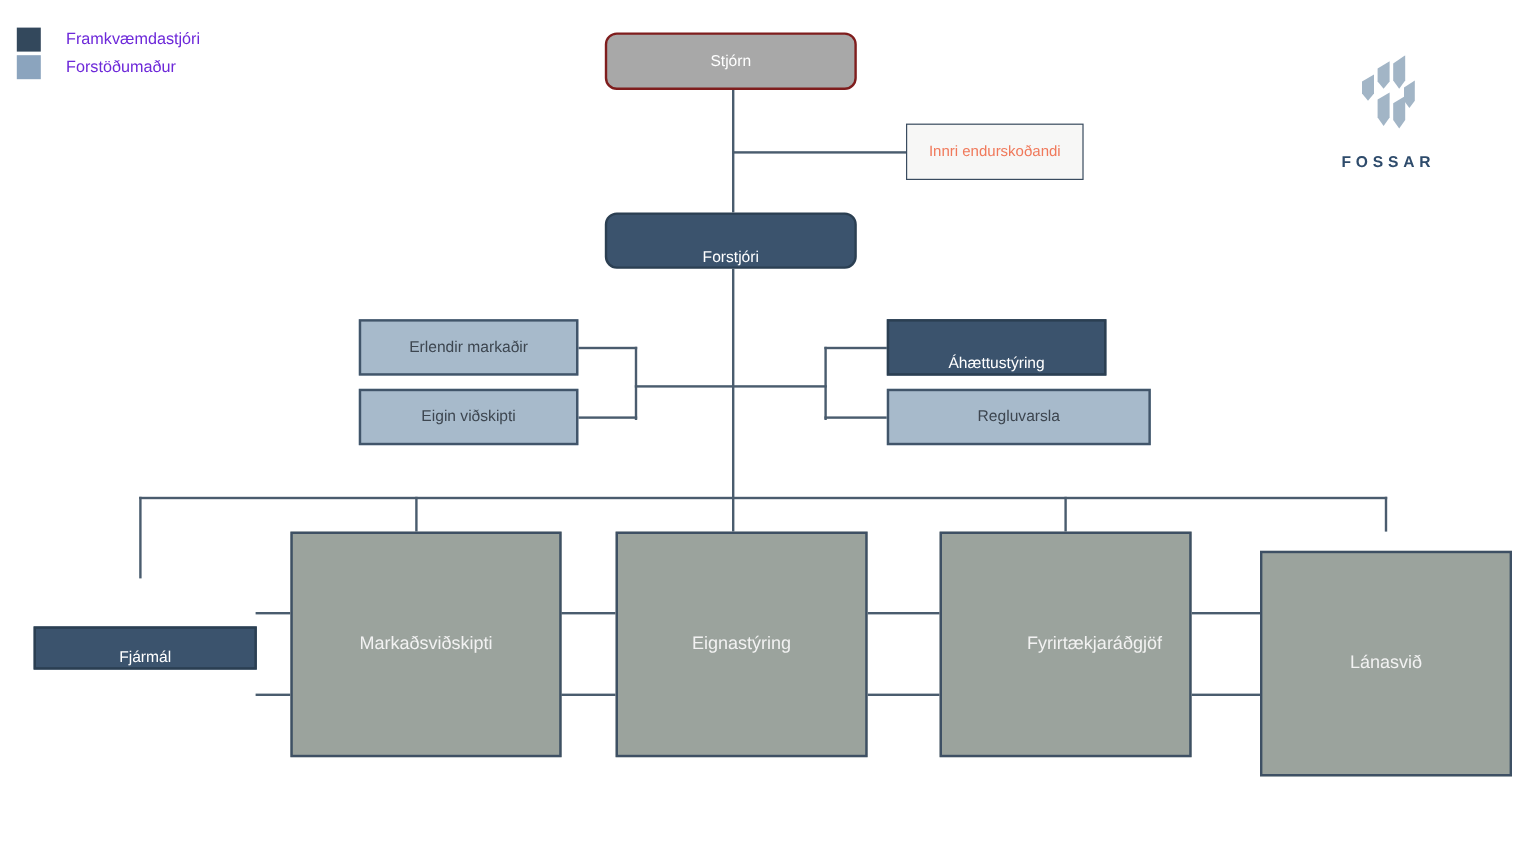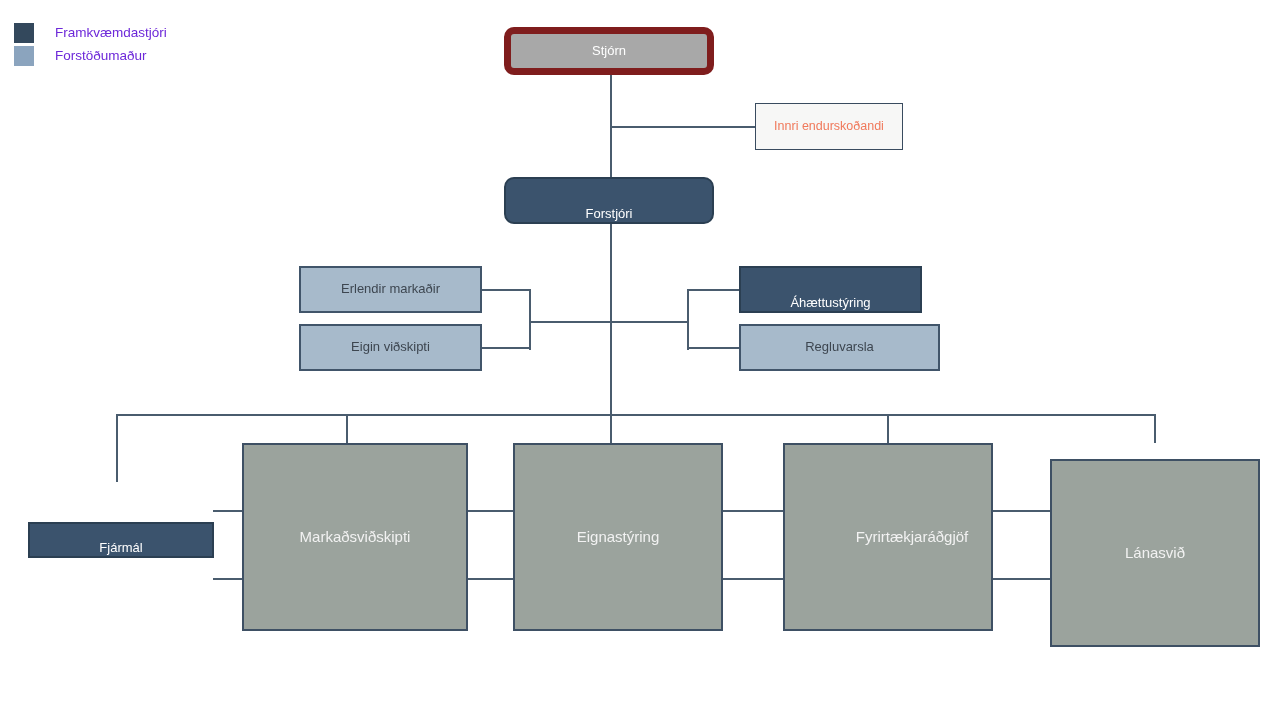--- a/index.html
+++ b/index.html
@@ -11,21 +11,21 @@
   .cline { position:absolute; background:#4A5C6E; }
   .cline.h { height:2px; }
   .cline.v { width:2px; }
   
   .node {
     position:absolute; display:flex; align-items:center; justify-content:center;
     text-align:center; box-sizing:border-box; line-height:1.15;
   }
   .node span { display:block; padding:0 6px; }
   .node.round { border-radius:10px; }
-  .node.board { background:#A8A8A8; border:7px solid #7f1d1d; color:#ffffff; font-size:13px; }
+  .node.board { background:#A8A8A8; border:2px solid #7f1d1d; color:#ffffff; font-size:13px; }
   .node.navy  { background:#3B536D; border:2px solid #2B3F52; color:#ffffff; font-size:13px;align-items:flex-end; }
   .node.lite  { background:#A7BACB; border:2px solid #41556A; color:#3D4650; font-size:13px;text-align:right; }
   .node.div   { background:#9BA39D; border:2px solid #3E5064; color:#F2F2F2; font-size:15px; }
   .node.audit { background:#F7F7F6; border:1px solid #394B5F; color:#F0795B; font-size:12.5px; }
   
   .legend { position:absolute; left:14px; top:21px; }
   .legend-row { display:flex; align-items:center; height:23px; }
   .legend-swatch { width:20px; height:20px; margin-right:21px; }
   .legend-swatch.exec { background:#33485C; }
   .legend-swatch.dir  { background:#8BA4BE; }
@@ -47,20 +47,33 @@
     <div class="legend-row">
       <div class="legend-swatch exec"></div>
       <div class="legend-label">Framkvæmdastjóri</div>
     </div>
     <div class="legend-row">
       <div class="legend-swatch dir"></div>
       <div class="legend-label">Forstöðumaður</div>
     </div>
   </div>
 
+  <div class="logo">
+    <svg width="50" height="64" viewBox="0 0 50 64">
+      <g fill="#A2B5C6">
+        <path d="M29,7  L39,0  L39,21 L34,28 L29,21 Z"></path>
+        <path d="M16,11 L26,5  L26,22 L21,28 L16,22 Z"></path>
+        <path d="M3,22  L13,16 L13,32 L8,38  L3,32  Z"></path>
+        <path d="M38,27 L47,21 L47,38 L42.5,44 L38,38 Z"></path>
+        <path d="M16,37 L26,31 L26,52 L21,59 L16,52 Z"></path>
+        <path d="M29,40 L39,34 L39,54 L34,61 L29,54 Z"></path>
+      </g>
+    </svg>
+    <div class="brand">FOSSAR</div>
+  </div>
 
   <div class="cline v" style="left:610px; top:75px;  height:102px;"></div>
 
   <div class="cline h" style="left:610px; top:126px; width:146px;"></div>
 
   <div class="cline v" style="left:610px; top:224px; height:219px;"></div>
 
   <div class="cline h" style="left:529px; top:321px; width:160px;"></div>
 
   <div class="cline v" style="left:529px; top:289px; height:61px;"></div>
@@ -104,21 +117,21 @@
   <div class="node lite" style="left:299px; top:266px; width:183px; height:47px;">
     <span>Erlendir markaðir</span>
   </div>
   <div class="node lite" style="left:299px; top:324px; width:183px; height:47px;">
     <span>Eigin viðskipti</span>
   </div>
 
   <div class="node navy" style="left:739px; top:266px; width:183px; height:47px;">
     <span>Áhættustýring</span>
   </div>
-  <div class="node lite" style="left:739px; top:324px; width:201px; height:47px;">
+  <div class="node lite" style="left:739px; top:324px; width:220px; height:47px;">
     <span>Regluvarsla</span>
   </div>
 
   <div class="node navy" style="left:28px; top:522px; width:186px; height:36px;">
     <span>Fjármál</span>
   </div>
 
   <div class="node div" style="left:242px; top:443px; width:226px; height:188px;">
     <span>Markaðsviðskipti</span>
   </div>

